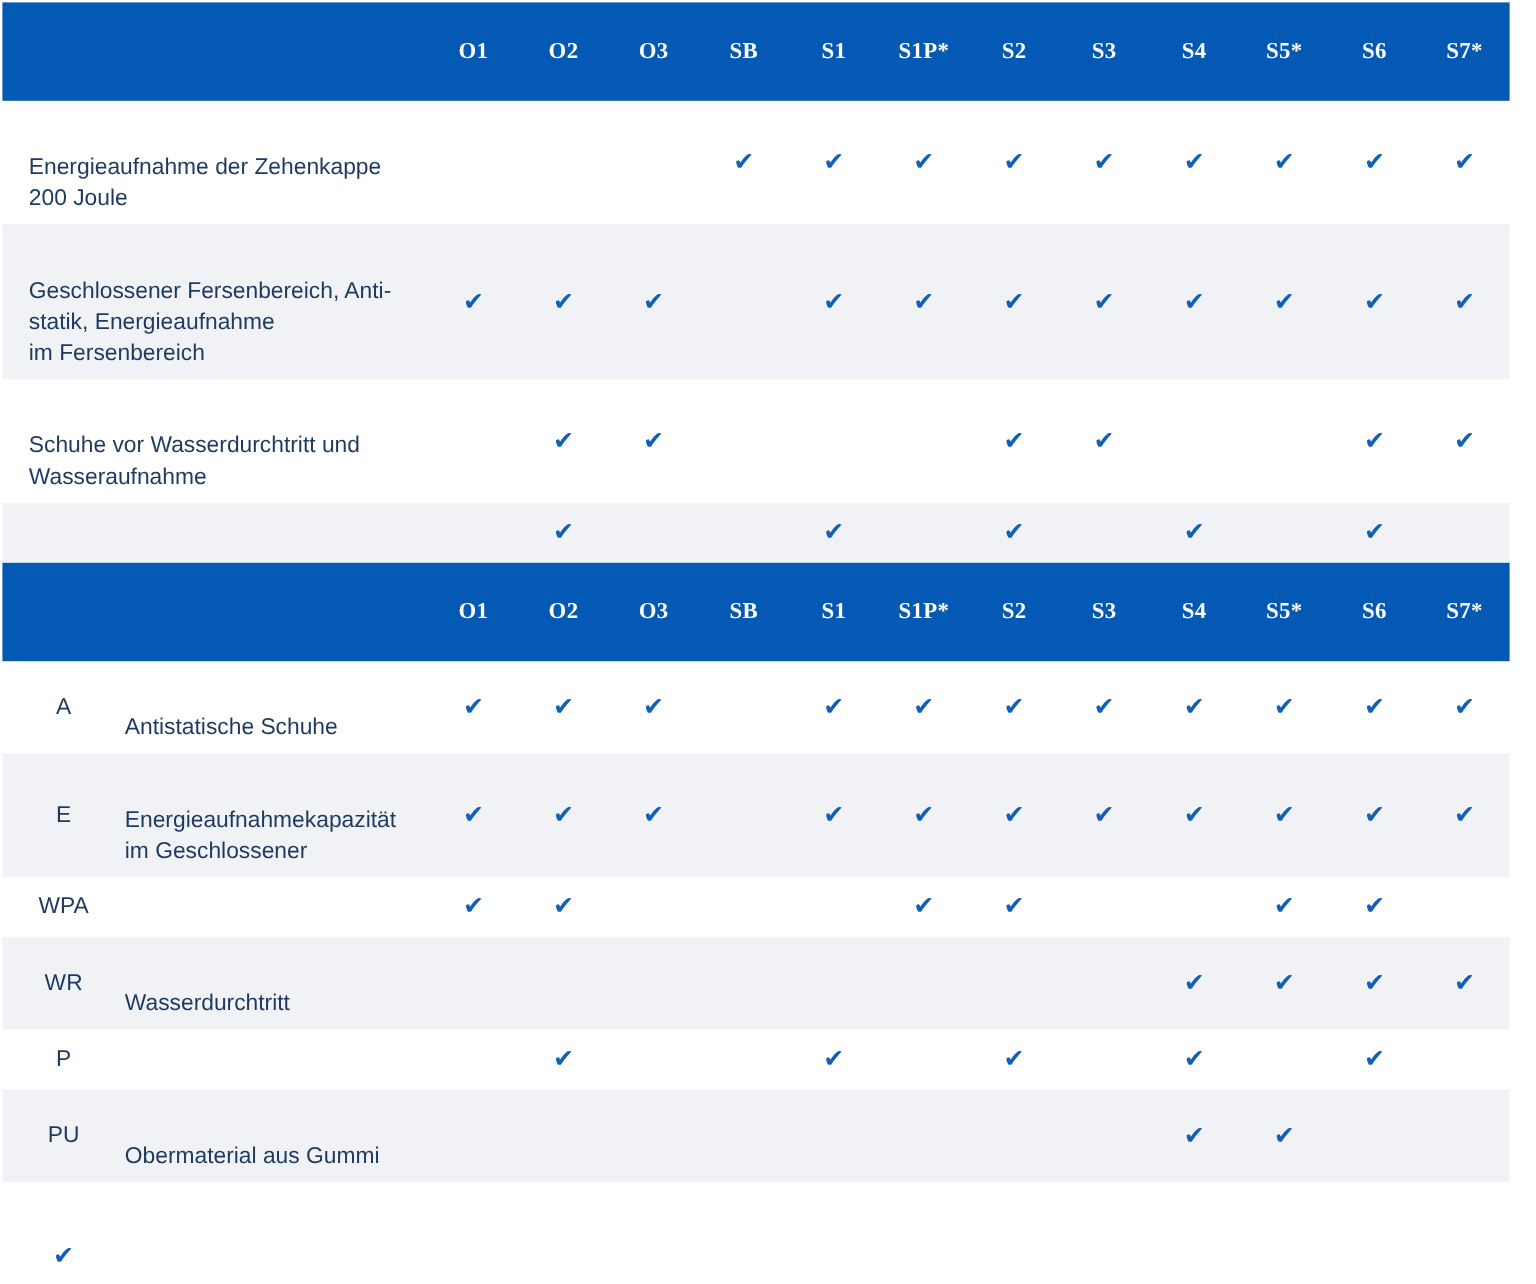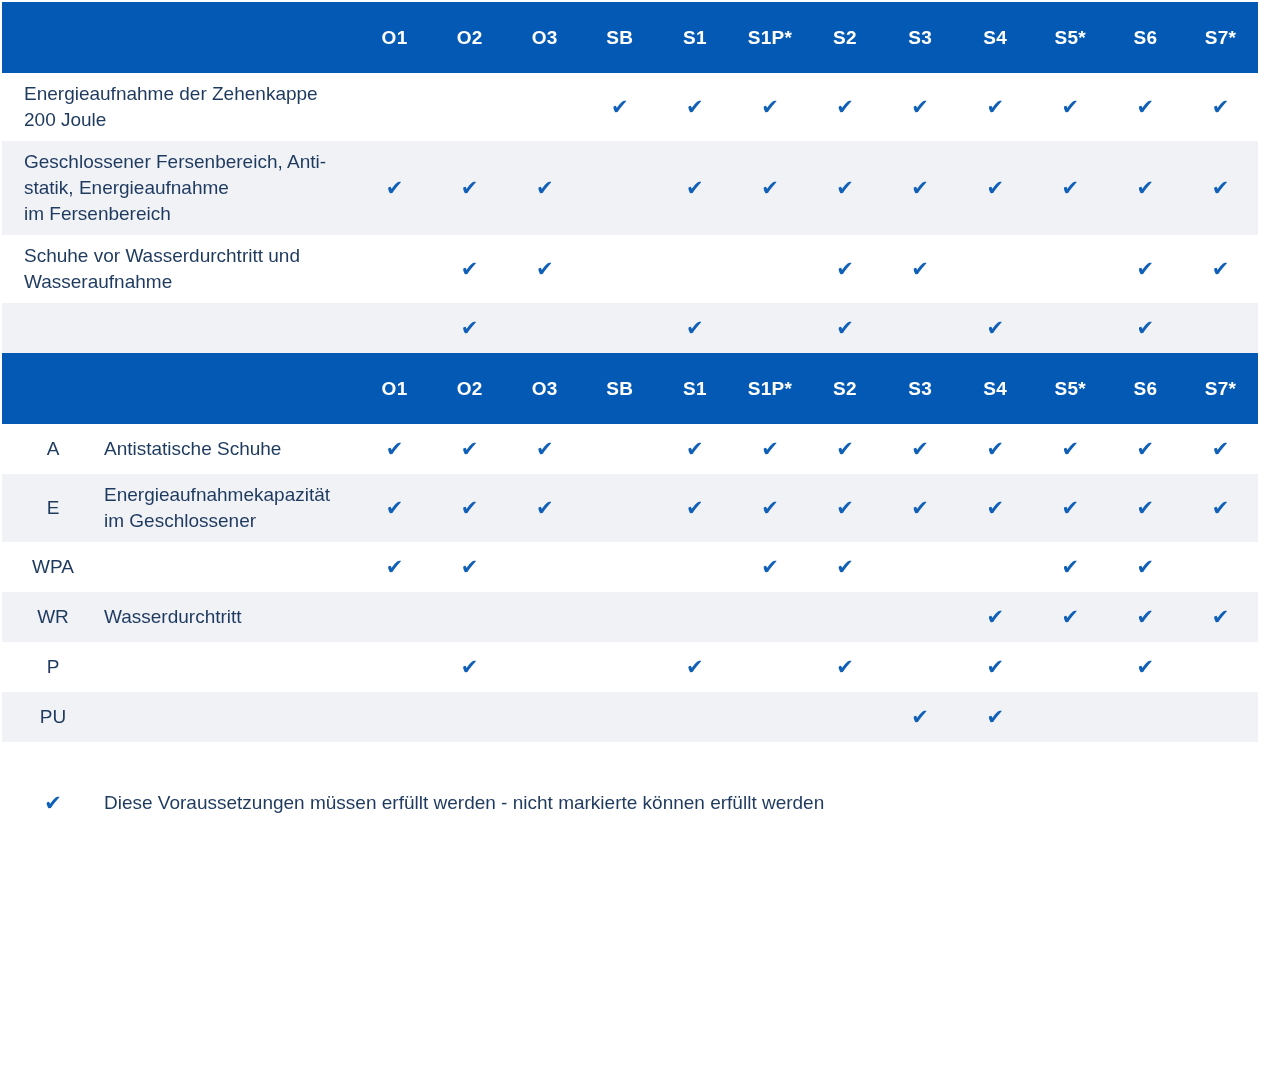--- a/index.html
+++ b/index.html
@@ -27,22 +27,23 @@
   }
   h1 { margin: 2px 0 24px 0; }
   h2 { margin: 32px 0 22px 0; }
 
   .table { width: 1256px; }
 
   .thead {
     display: grid;
     grid-template-columns: 355px repeat(12, 1fr);
     align-items: center;
-    height: 71px;
+    height: 82px;
     background: var(--header-bg);
+    font-family: Liberation Serif, serif;
   }
   .hcell {
     text-align: center;
     color: #ffffff;
     font-size: 19px;
     font-weight: 700;
     letter-spacing: 0.3px;
   }
 
   .row {
@@ -53,20 +54,21 @@
     padding: 8px 0;
   }
   .row.coded { grid-template-columns: 102px 253px repeat(12, 1fr); }
   .row.alt { background: var(--alt-bg); }
 
   .label {
     padding-left: 22px;
     font-size: 19px;
     line-height: 26px;
     white-space: pre-line;
+    margin-top: 35px;
   }
   .row.coded .label { padding-left: 0; }
   .code {
     text-align: center;
     font-size: 19px;
     line-height: 26px;
   }
   .cell { text-align: center; }
 
   .check {
@@ -272,34 +274,34 @@
           <div class="cell"><span class="check">✔</span></div>
           <div class="cell"></div>
           <div class="cell"><span class="check">✔</span></div>
           <div class="cell"></div>
           <div class="cell"><span class="check">✔</span></div>
           <div class="cell"></div>
           <div class="cell"><span class="check">✔</span></div>
         </div>
         <div class="row alt coded">
           <div class="code">PU</div>
+          <div class="label">Obermaterial aus Gummi</div>
           <div class="cell"></div>
           <div class="cell"></div>
           <div class="cell"></div>
           <div class="cell"></div>
           <div class="cell"></div>
           <div class="cell"></div>
           <div class="cell"></div>
           <div class="cell"></div>
           <div class="cell"><span class="check">✔</span></div>
           <div class="cell"><span class="check">✔</span></div>
           <div class="cell"></div>
           <div class="cell"></div>
         </div>
       </div>
   </div>
 
   <div class="legend">
     <span class="check">✔</span>
-    <span class="legend-text">Diese Voraussetzungen müssen erfüllt werden - nicht markierte können erfüllt werden</span>
   </div>
 
 </div>
 
 </body></html>

